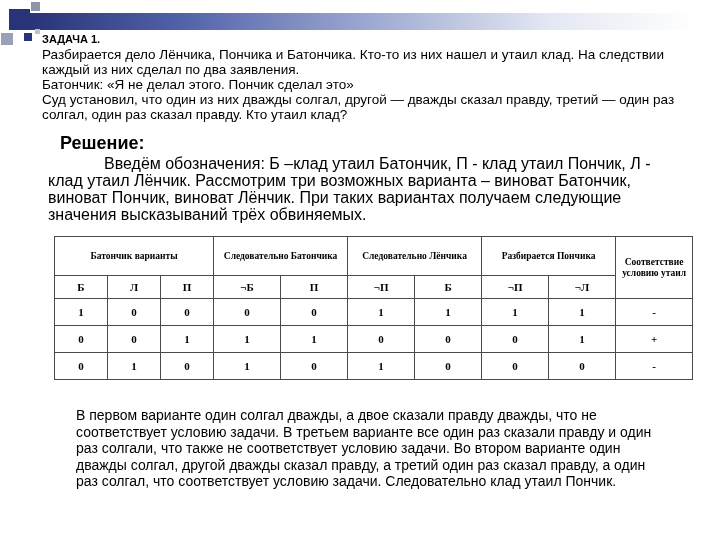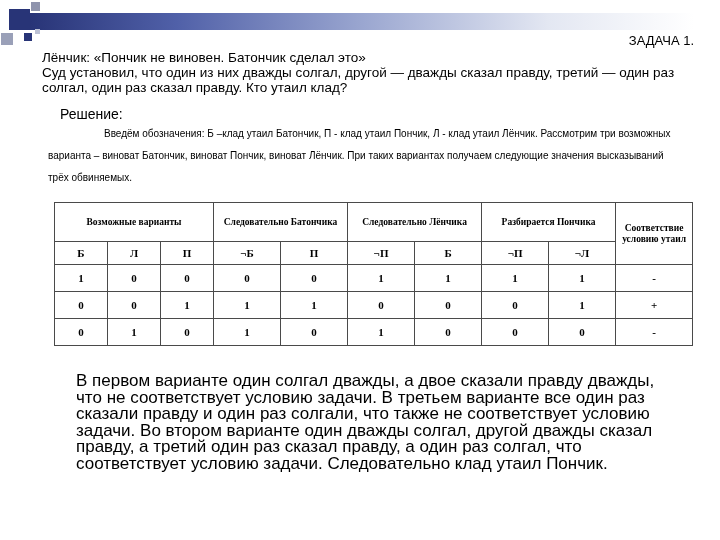--- a/index.html
+++ b/index.html
@@ -23,47 +23,47 @@
   .sq-top-gray   { left: 31px; top: 2px;  width: 9px;  height: 9px;  background: #8f94ad; }
   .sq-big-navy   { left: 9px;  top: 9px;  width: 21px; height: 21px; background: #283477; }
   .sq-left-gray  { left: 1px;  top: 33px; width: 12px; height: 12px; background: #9aa0b8; }
   .sq-small-navy { left: 24px; top: 33px; width: 8px;  height: 8px;  background: #283477; }
   .sq-tiny-gray  { left: 35px; top: 29px; width: 5px;  height: 5px;  background: #bcc1d4; }
 
   
   .content { position: absolute; left: 42px; top: 33px; width: 652px; }
   .title {
     margin: 0 0 2px 0;
-    font-size: 13px; font-weight: normal; text-align: right;
+    font-size: 11px; font-weight: bold; text-align: left;
   }
   .problem p { margin: 0; font-size: 13.5px; line-height: 15px; }
 
-  .solution-heading { margin: 11px 0 0 18px; font-size: 14px; }
+  .solution-heading { margin: 11px 0 0 18px; font-size: 18px; font-weight: bold; }
   .solution-text {
     margin: 1px 0 1px 6px; width: 636px;
-    font-size: 10px; line-height: 22px; text-indent: 56px;
+    font-size: 16px; line-height: 17px; text-indent: 56px;
   }
 
   
   table.truth {
     margin: 13px 0 0 12px;
     border-collapse: collapse; table-layout: fixed; width: 638px;
     font-family: "Liberation Serif", serif;
   }
   table.truth th, table.truth td {
     border: 1px solid #4a4a4a; text-align: center; vertical-align: middle;
     padding: 1px 2px; overflow: hidden;
   }
   table.truth .group-hdr { font-size: 9.5px; font-weight: bold; height: 36px; line-height: 11px; }
   table.truth .col-hdr   { font-size: 11px;  font-weight: bold; height: 20px; }
   table.truth td          { font-size: 11px;  font-weight: bold; height: 24px; }
 
   .conclusion {
     margin: 27px 28px 4px 34px;
-    font-size: 17px; line-height: 16.5px;
+    font-size: 14px; line-height: 16.5px;
   }
 </style>
 </head>
 <body>
 
 <div class="slide">
 
   <div class="decor">
     <div class="bar"></div>
     <div class="sq sq-top-gray"></div>
@@ -71,21 +71,22 @@
     <div class="sq sq-left-gray"></div>
     <div class="sq sq-small-navy"></div>
     <div class="sq sq-tiny-gray"></div>
   </div>
 
   <div class="content">
 
     <h1 class="title">ЗАДАЧА 1.</h1>
 
     <div class="problem">
-      <p>Лёнчик: «Пончик не виновен. Батончик сделал это»</p>
+      <p>Разбирается дело Лёнчика, Пончика и Батончика. Кто-то из них нашел и утаил клад. На следствии каждый из них сделал по два заявления.</p>
+      <p>Батончик:  «Я не делал этого. Пончик сделал это»</p>
       <p>Суд установил, что один из них дважды солгал, другой — дважды сказал правду, третий — один раз солгал, один раз сказал правду. Кто утаил клад?</p>
     </div>
 
     <div class="solution-heading">Решение:</div>
     <p class="solution-text">Введём обозначения: Б –клад утаил Батончик, П - клад утаил Пончик, Л - клад утаил Лёнчик. Рассмотрим три возможных варианта – виноват Батончик, виноват Пончик, виноват Лёнчик. При таких вариантах получаем следующие значения высказываний трёх обвиняемых.</p>
 
     <table class="truth">
       <colgroup>
         <col style="width:53px">
           <col style="width:53px">
@@ -93,21 +94,21 @@
         <col style="width:67px">
           <col style="width:67px">
         <col style="width:67px">
           <col style="width:67px">
         <col style="width:67px">
           <col style="width:67px">
         <col style="width:77px">
       </colgroup>
       <thead>
         <tr>
-          <th class="group-hdr" colspan="3">Возможные варианты</th>
+          <th class="group-hdr" colspan="3">Батончик варианты</th>
           <th class="group-hdr" colspan="2">Следовательно Батончика</th>
           <th class="group-hdr" colspan="2">Следовательно Лёнчика</th>
           <th class="group-hdr" colspan="2">Разбирается Пончика</th>
           <th class="group-hdr" rowspan="2">Соответствие условию утаил</th>
         </tr>
         <tr>
           <th class="col-hdr">Б</th>
           <th class="col-hdr">Л</th>
           <th class="col-hdr">П</th>
           <th class="col-hdr">¬Б</th>

